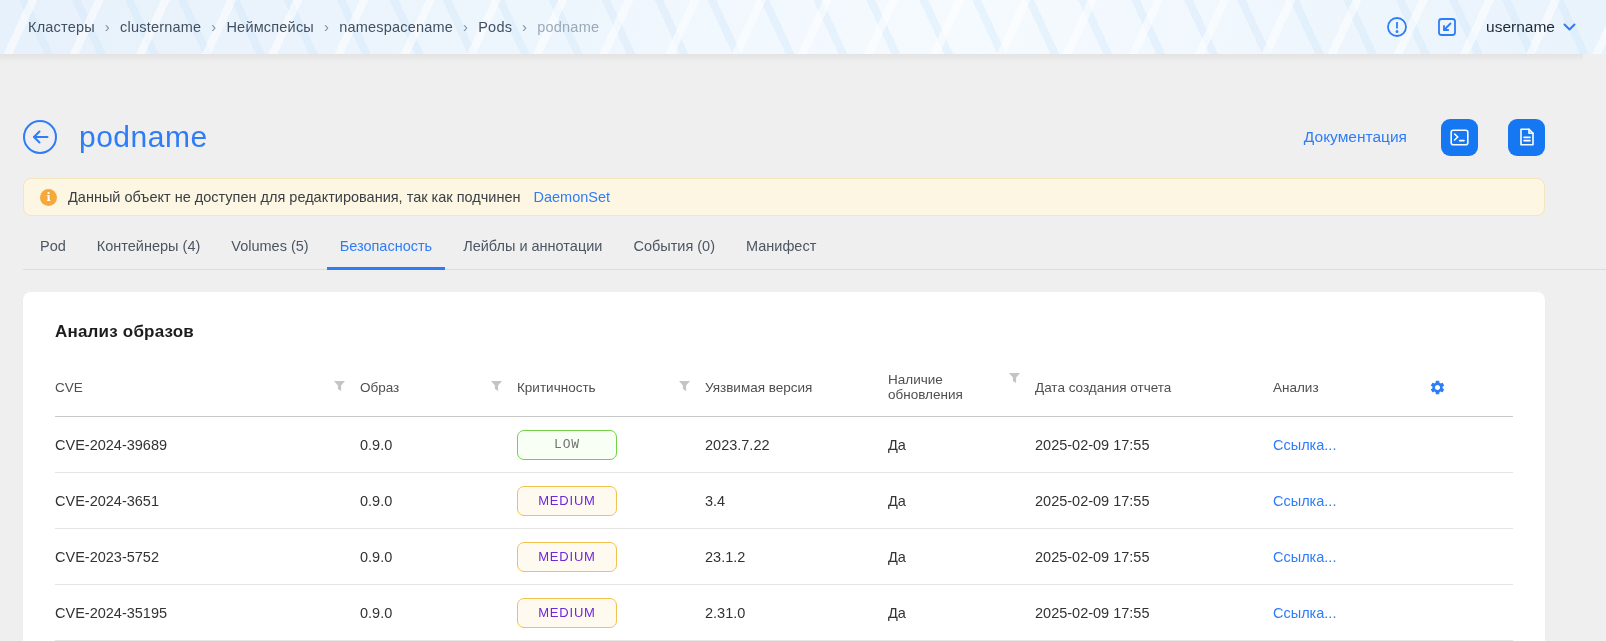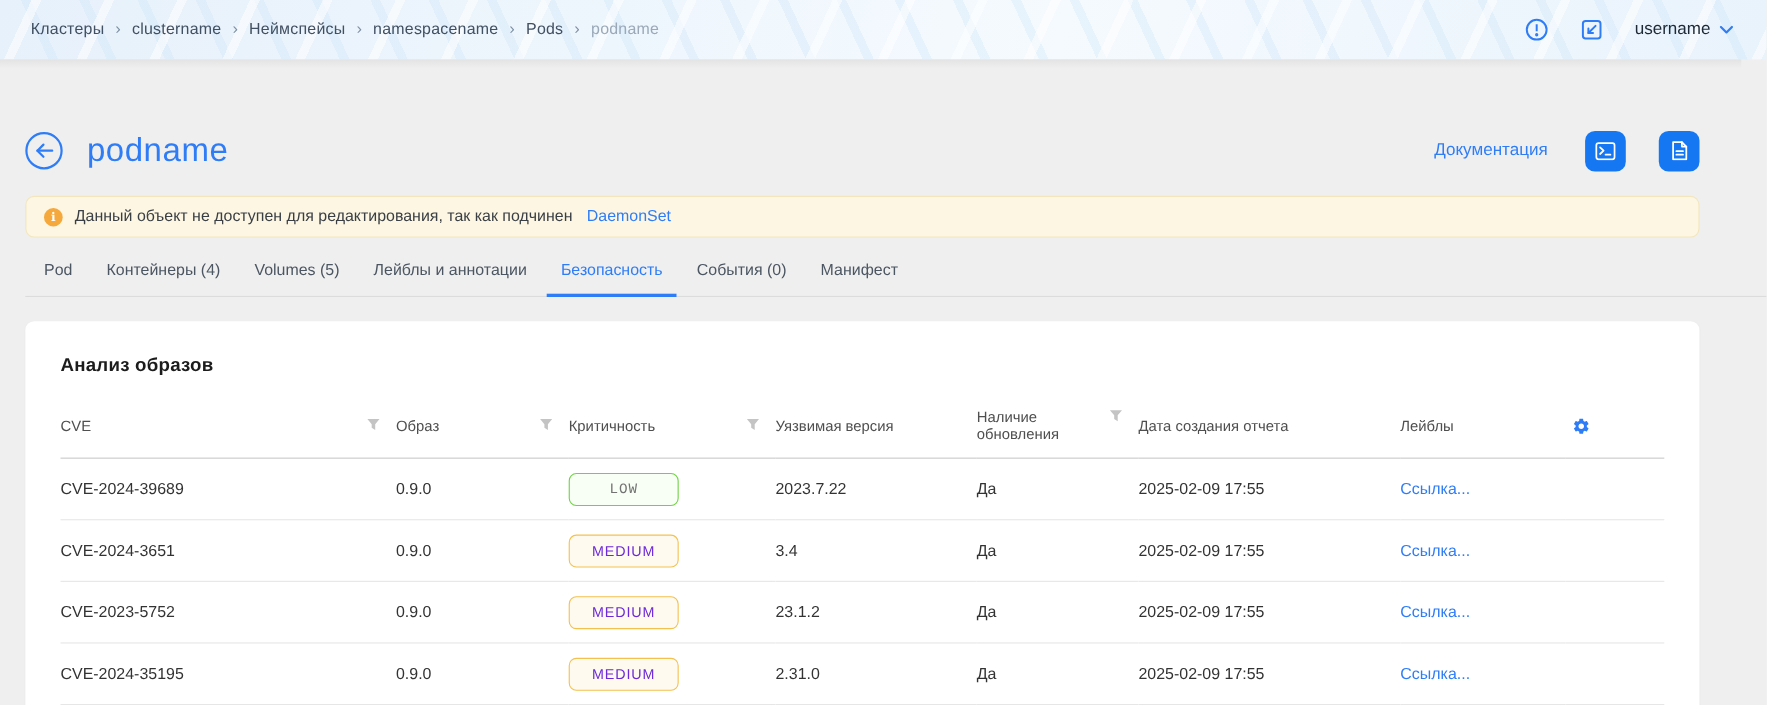--- a/index.html
+++ b/index.html
@@ -160,22 +160,22 @@
   <div class="banner">
     <span class="info-dot">i</span>
     <span>Данный объект не доступен для редактирования, так как подчинен</span>
     <a>DaemonSet</a>
   </div>
 
   <div class="tabs">
     <span class="tab">Pod</span>
     <span class="tab">Контейнеры (4)</span>
     <span class="tab">Volumes (5)</span>
+    <span class="tab active">Безопасность</span>
     <span class="tab">Лейблы и аннотации</span>
-    <span class="tab active">Безопасность</span>
     <span class="tab">События (0)</span>
     <span class="tab">Манифест</span>
   </div>
 
   <div class="card">
     <h2 class="panel-title">Анализ образов</h2>
 
     <table>
       <colgroup>
         <col style="width:305px">
@@ -216,21 +216,21 @@
           <th><span>Уязвимая версия</span></th>
           <th>
               <div class="th-flex">
                 <span style="max-width:90px">Наличие обновления</span>
             <span class="funnel"><svg width="13" height="12" viewBox="0 0 13 12">
                     <path d="M1 1 H12 L8.1 5.6 V11 L4.9 8.9 V5.6 Z" fill="#c4c4c4"></path>
                   </svg></span>
               </div>
             </th>
           <th><span>Дата создания отчета</span></th>
-          <th><span>Лейблы</span></th>
+          <th><span>Анализ</span></th>
           <th>
               <button class="gear-btn">
             <span style="display:inline-flex">
               <svg width="17" height="17" viewBox="0 0 24 24" fill="#2f7df6">
                     <path d="M19.14 12.94c.04-.3.06-.61.06-.94 0-.32-.02-.64-.07-.94l2.03-1.58c.18-.14.23-.41.12-.61l-1.92-3.32c-.12-.22-.37-.29-.59-.22l-2.39.96c-.5-.38-1.03-.7-1.62-.94l-.36-2.54c-.04-.24-.24-.41-.48-.41h-3.84c-.24 0-.43.17-.47.41l-.36 2.54c-.59.24-1.13.57-1.62.94l-2.39-.96c-.22-.08-.47 0-.59.22L2.74 8.87c-.12.21-.08.47.12.61l2.03 1.58c-.05.3-.09.63-.09.94s.02.64.07.94l-2.03 1.58c-.18.14-.23.41-.12.61l1.92 3.32c.12.22.37.29.59.22l2.39-.96c.5.38 1.03.7 1.62.94l.36 2.54c.05.24.24.41.48.41h3.84c.24 0 .44-.17.47-.41l.36-2.54c.59-.24 1.13-.56 1.62-.94l2.39.96c.22.08.47 0 .59-.22l1.92-3.32c.12-.22.07-.47-.12-.61l-2.01-1.58zM12 15.6c-1.98 0-3.6-1.62-3.6-3.6s1.62-3.6 3.6-3.6 3.6 1.62 3.6 3.6-1.62 3.6-3.6 3.6z"></path>
                   </svg>
             </span>
               </button>
             </th>
         </tr>

